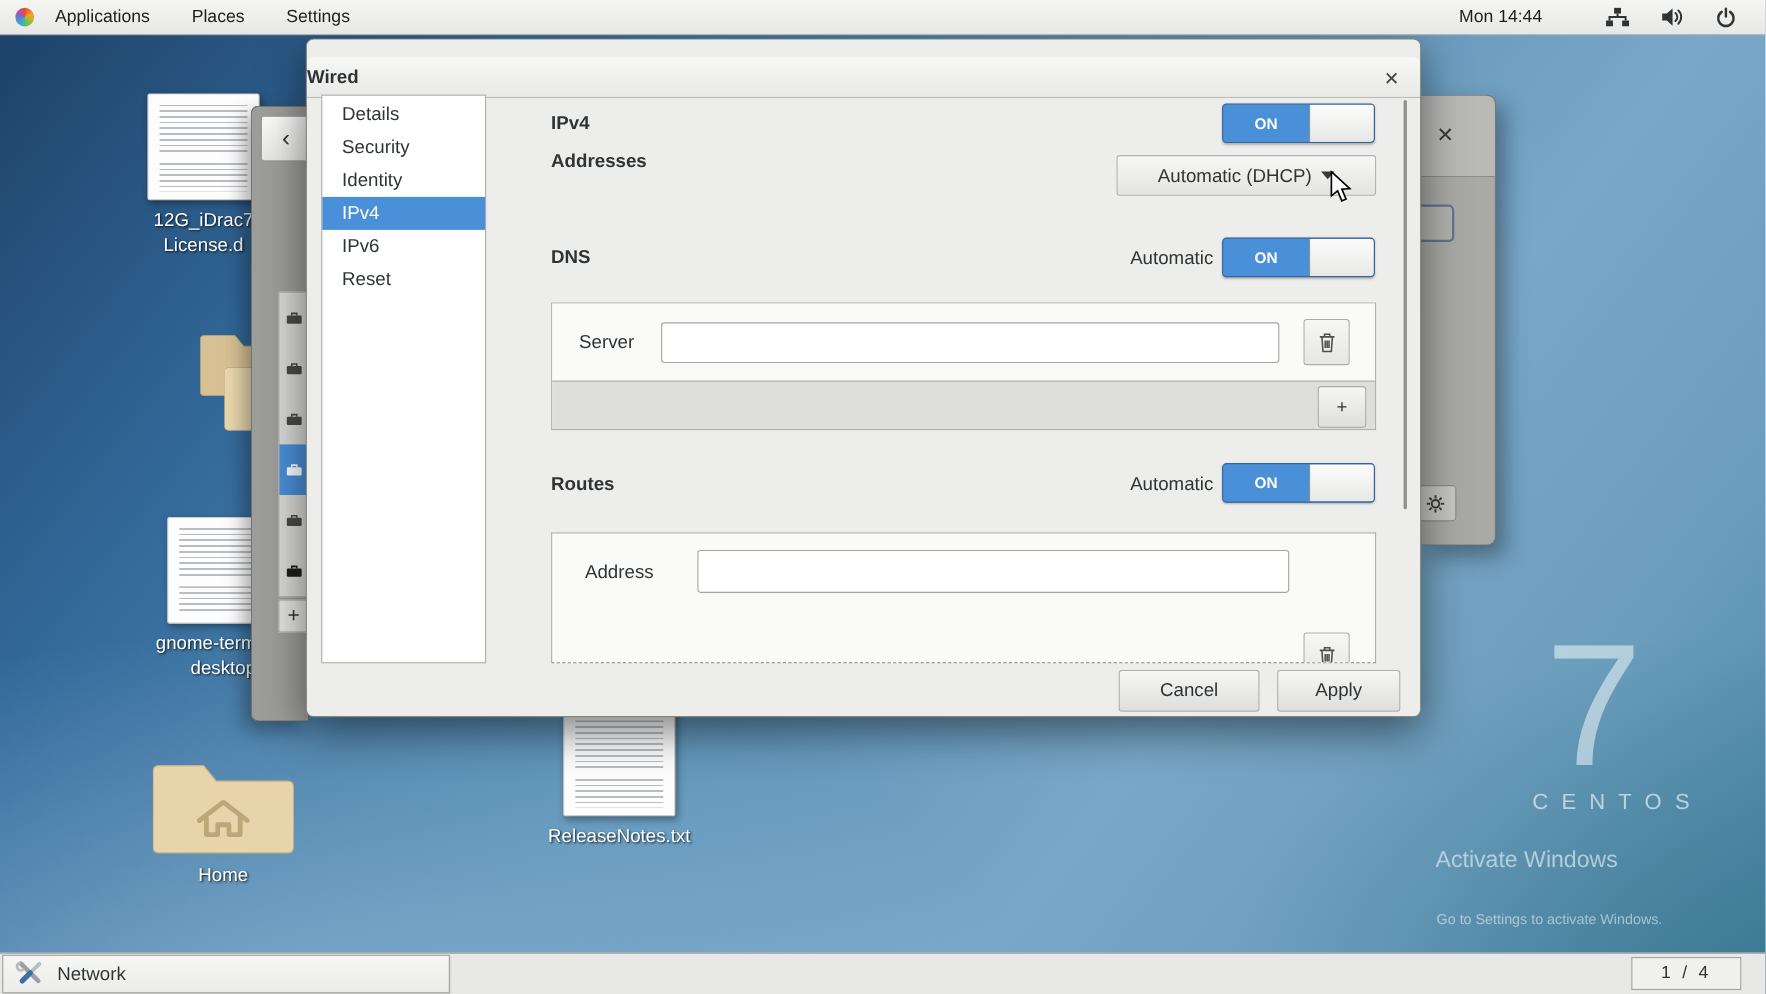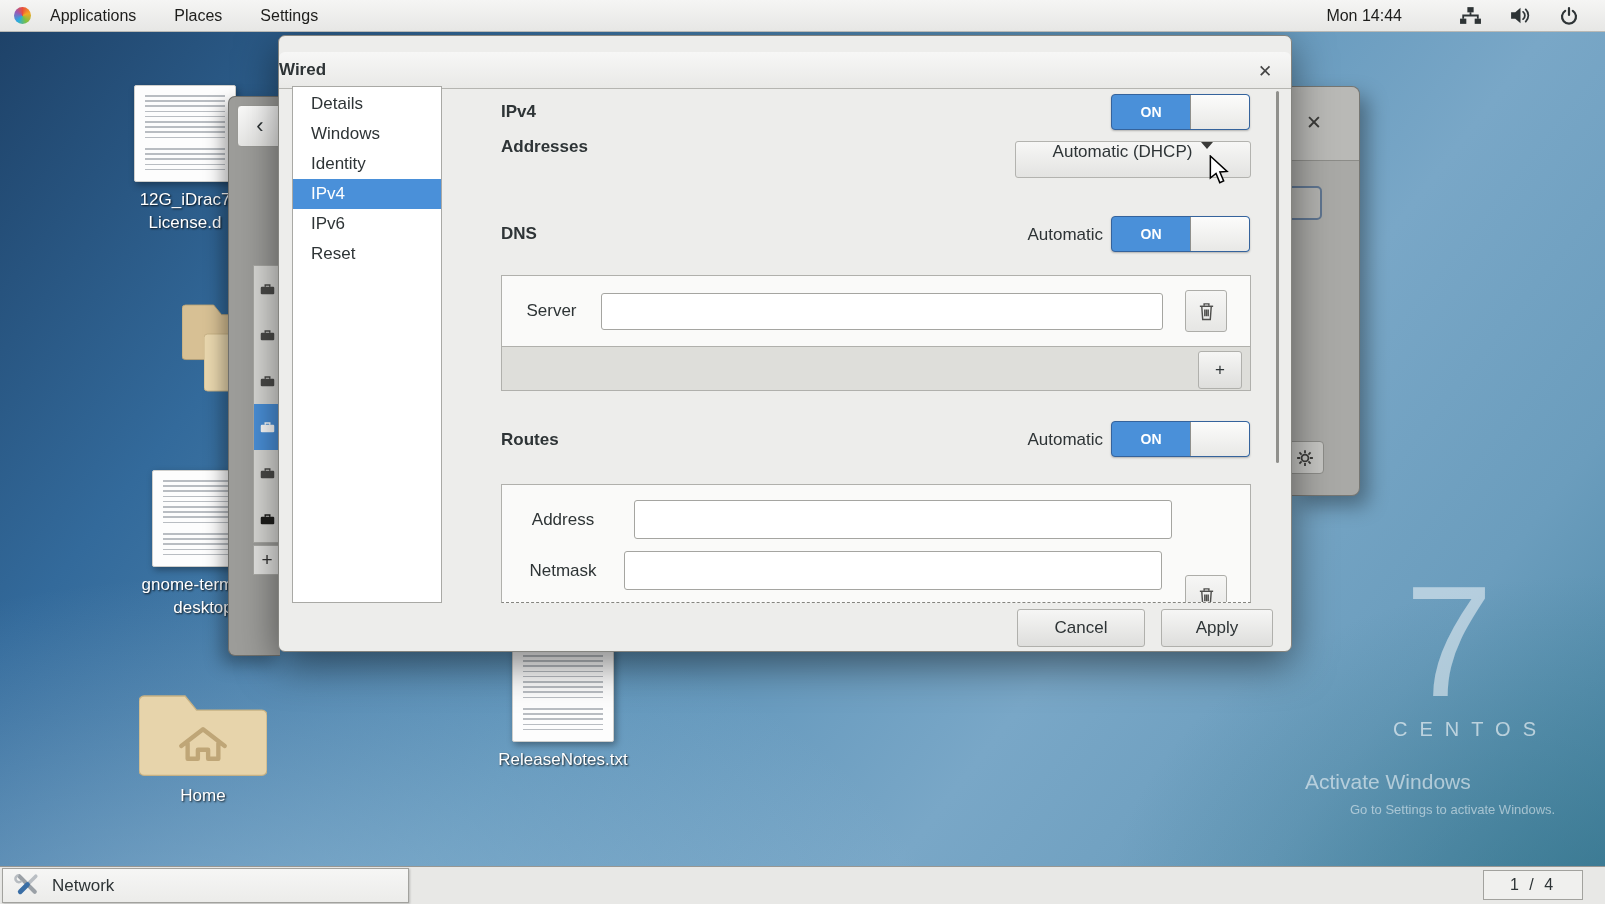--- a/index.html
+++ b/index.html
@@ -48,21 +48,21 @@
     border-bottom:1px solid #8c8c88; border-radius:0 8px 0 0; }
   .bgr-close { position:absolute; left:14px; top:24px; font-size:19px; color:#3a3a38; }
   .bgr-entry { position:absolute; left:-6px; top:99px; width:36px; height:34px; border:2px solid #5f7590; border-radius:5px; background:#b2b2af; }
   .bgr-gear { position:absolute; left:-6px; top:354px; width:38px; height:33px; background:#c6c6c3; border:1px solid #8c8c88; border-radius:4px;
     display:flex; align-items:center; justify-content:center; }
   
   .wm-seven { position:absolute; left:1405px; top:562px; font-size:158px; font-weight:100; line-height:1;
     color:rgba(255,255,255,.5); }
   .wm-centos { position:absolute; left:1393px; top:718px; font-size:20px; letter-spacing:12px; color:rgba(255,255,255,.6); }
   .wm-act1 { position:absolute; left:1305px; top:770px; font-size:21px; color:rgba(255,255,255,.55); }
-  .wm-act2 { position:absolute; left:1306px; top:802px; font-size:13px; color:rgba(255,255,255,.5);margin-left:44px; }
+  .wm-act2 { position:absolute; left:1306px; top:828px; font-size:13px; color:rgba(255,255,255,.5); }
   
   .dialog { position:absolute; left:278px; top:35px; width:1014px; height:617px;
     background:#ededeb; border:1px solid #84847f; border-radius:7px;
     box-shadow:0 12px 40px rgba(0,0,0,.5); z-index:20; }
   .titlebar { position:absolute; left:0; top:0; right:0; height:37px;
     background:linear-gradient(#f7f7f6,#e9e9e7); border-bottom:1px solid #b5b5b1; border-radius:6px 6px 0 0;
     display:flex; align-items:center; justify-content:flex-start;margin-top:16px; }
   .title { font-size:17px; font-weight:700; color:#2e3436; }
   .close-x { position:absolute; right:14px; top:7px; width:24px; height:24px; border:none; background:transparent;
     font-size:17px; color:#454545; display:flex; align-items:center; justify-content:center; cursor:default; }
@@ -71,21 +71,21 @@
   .side-item { height:30px; display:flex; align-items:center; padding-left:18px; font-size:17px; color:#2e3436; }
   .side-item.selected { background:#4a90d9; color:#fff; }
   .lbl { position:absolute; left:222px; font-weight:700; font-size:17px; color:#2e3436; }
   .autolbl { position:absolute; right:188px; font-size:17px; color:#2e3436; }
   .toggle { position:absolute; right:41px; width:139px; height:36px; border:1px solid #35639c; border-radius:4px;
     display:flex; overflow:hidden; background:#4a90d9; box-shadow:0 1px 2px rgba(0,0,0,.25); }
   .toggle .on { flex:1.35; color:#fff; font-weight:700; font-size:14px; display:flex; align-items:center; justify-content:center; }
   .toggle .knob { flex:1; background:linear-gradient(#fcfcfb,#e8e8e6); border-left:1px solid #8f8f8b; border-radius:0 3px 3px 0; }
   .dropdown { position:absolute; right:40px; top:105px; width:236px; height:37px;
     background:linear-gradient(#f7f7f6,#e3e3e1); border:1px solid #b3b3af; border-radius:3px;
-    display:flex; justify-content:center; gap:9px; font-size:17px; color:#2e3436; }
+    display:flex; align-items:center; justify-content:center; gap:9px; font-size:17px; color:#2e3436; }
   .caret { width:0; height:0; border-left:6px solid transparent; border-right:6px solid transparent; border-top:7px solid #3a3a38; }
   .groupbox { position:absolute; left:222px; width:750px; background:#fafaf9; border:1px solid #b0b0ac; }
   .dnsbox { top:239px; height:116px; }
   .dns-row { position:absolute; left:0; top:0; right:0; height:70px; background:#fafaf9; display:flex; align-items:center; }
   .dns-row .flbl { width:99px; text-align:center; font-size:17px; color:#2e3436; }
   .tinput { height:37px; background:#fff; border:1px solid #a5a5a1; border-radius:3px; font-size:16px; padding:0 8px;
     font-family:"Liberation Sans", sans-serif; }
   .srv-input { width:562px; }
   .sqbtn { width:42px; height:42px; background:linear-gradient(#f6f6f5,#e6e6e4); border:1px solid #adada9; border-radius:3px;
     display:flex; align-items:center; justify-content:center; }
@@ -240,21 +240,21 @@
   </div>
 
   <div class="dialog">
     <div class="titlebar">
       <span class="title">Wired</span>
       <button class="close-x">✕</button>
     </div>
 
     <div class="sidebar">
       <div class="side-item">Details</div>
-      <div class="side-item">Windows</div>
+      <div class="side-item">Security</div>
       <div class="side-item">Identity</div>
       <div class="side-item selected">IPv4</div>
       <div class="side-item">IPv6</div>
       <div class="side-item">Reset</div>
     </div>
 
     <div class="lbl" style="top:66px;">IPv4</div>
     <div class="toggle" style="top:58px;">
       <span class="on">ON</span>
         <span class="knob"></span>
@@ -296,24 +296,20 @@
     <div class="lbl" style="top:394px;">Routes</div>
     <div class="autolbl" style="top:394px;">Automatic</div>
     <div class="toggle" style="top:385px;">
       <span class="on">ON</span>
         <span class="knob"></span>
     </div>
 
     <div class="groupbox routesbox">
       <div class="r-row" style="top:9px;gap:10px;">
         <span class="flbl">Address</span>
-        <input class="tinput r-input" value="" style="">
-      </div>
-      <div class="r-row" style="top:60px;">
-        <span class="flbl">Netmask</span>
         <input class="tinput r-input" value="" style="">
       </div>
       <div class="r-row" style="top:111px;">
 
         <input class="tinput r-input" value="" style="">
       </div>
       <div class="sqbtn r-trash">
         <svg width="19" height="21" viewBox="0 0 20 22">
           <g stroke="#4f4f4d" stroke-width="1.5" fill="none">
             <path d="M3 5.5 h14"></path>

